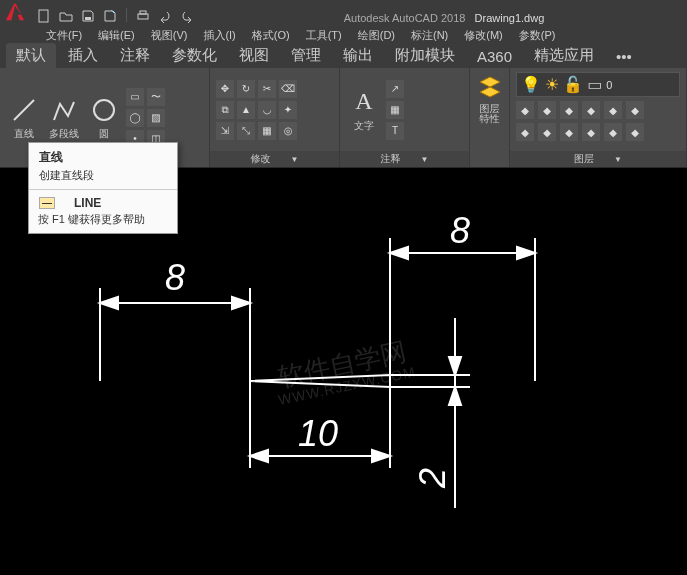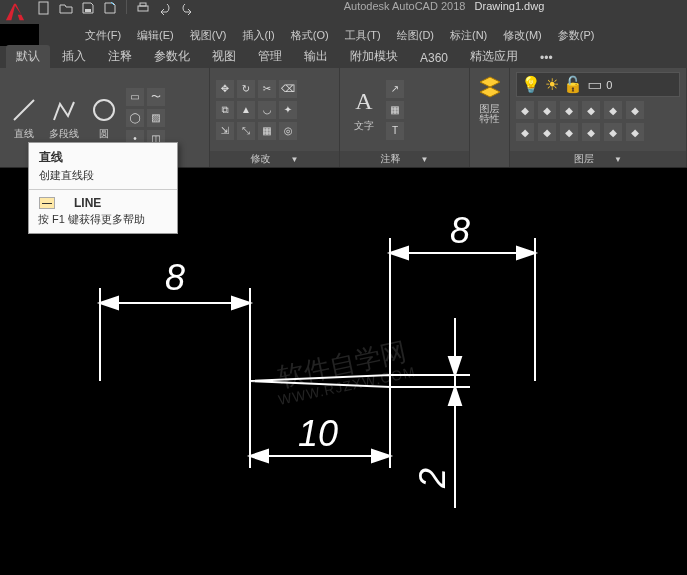--- a/index.html
+++ b/index.html
@@ -1,31 +1,31 @@
 <!DOCTYPE html>
 <html><head>
 <meta charset="utf-8">
 <style>
   * { box-sizing: border-box; margin: 0; padding: 0; }
   body { width: 687px; height: 575px; background: #000; font-family: "Microsoft YaHei", Arial, sans-serif; overflow: hidden; position: relative; }
   
-  .titlebar { height: 24px; background: #3b3b3b; display: flex; align-items: flex-start; color: #ccc; font-size: 11px; }
+  .titlebar { height: 24px; background: #3b3b3b; display: flex; align-items: flex-end; color: #ccc; font-size: 11px; }
   .app-logo { width: 30px; height: 24px; display: flex; align-items: center; justify-content: center; }
   .app-logo svg { width: 22px; height: 20px; }
   .qat { display: flex; gap: 6px; padding: 0 6px; }
   .qat-btn { width: 16px; height: 16px; color: #ccc; display: flex; align-items: center; justify-content: center; cursor: pointer; }
   .qat-sep { width: 1px; height: 14px; background: #555; margin: 0 2px; }
   .title-center { flex: 1; text-align: center; color: #aaa; font-size: 11px; }
   .title-strong { color: #ddd; }
   
-  .menubar { height: 22px; background: #3b3b3b; display: flex; align-items: center; padding: 0 40px; gap: 4px; margin-left: 39px; }
+  .menubar { height: 22px; background: #3b3b3b; display: flex; align-items: center; padding: 0 40px; gap: 4px; }
   .menu-item { color: #ccc; font-size: 11px; padding: 2px 6px; cursor: pointer; }
   
   .ribbon-tabs { height: 22px; background: #3b3b3b; display: flex; align-items: end; padding: 0 6px; gap: 2px; }
-  .ribbon-tab { color: #ccc; font-size: 12px; padding: 3px 10px; cursor: pointer; border-radius: 3px 3px 0 0; }
+  .ribbon-tab { color: #ccc; font-size: 15px; padding: 3px 10px; cursor: pointer; border-radius: 3px 3px 0 0; }
   .ribbon-tab.active { background: #4b4b4b; }
   
   .ribbon { height: 100px; background: #4b4b4b; display: flex; border-bottom: 1px solid #2a2a2a; }
   .panel { border-right: 1px solid #3a3a3a; display: flex; flex-direction: column; }
   .panel-body { flex: 1; display: flex; align-items: center; padding: 4px 6px; gap: 4px; }
   .panel-label { height: 16px; text-align: center; color: #ccc; font-size: 10px; background: #434343; display: flex; align-items: center; justify-content: center; gap: 20px; }
   .panel-label .chev { font-size: 8px; }
   
   .big-btn { width: 36px; display: flex; flex-direction: column; align-items: center; gap: 2px; color: #ccc; font-size: 10px; cursor: pointer; }
   .big-btn .ico { width: 30px; height: 30px; display: flex; align-items: center; justify-content: center; }

